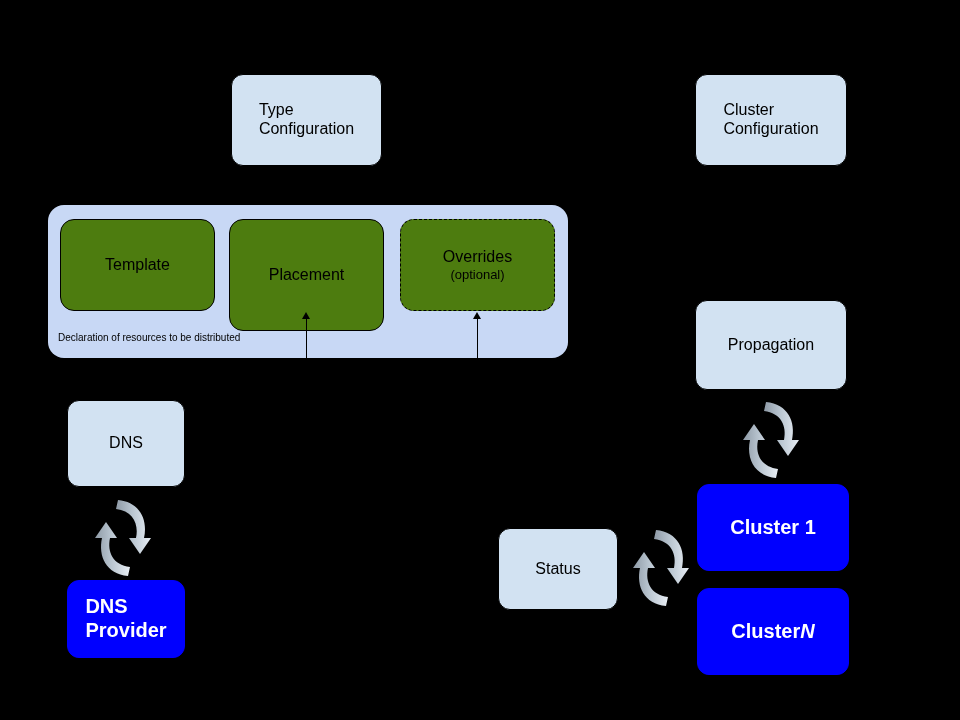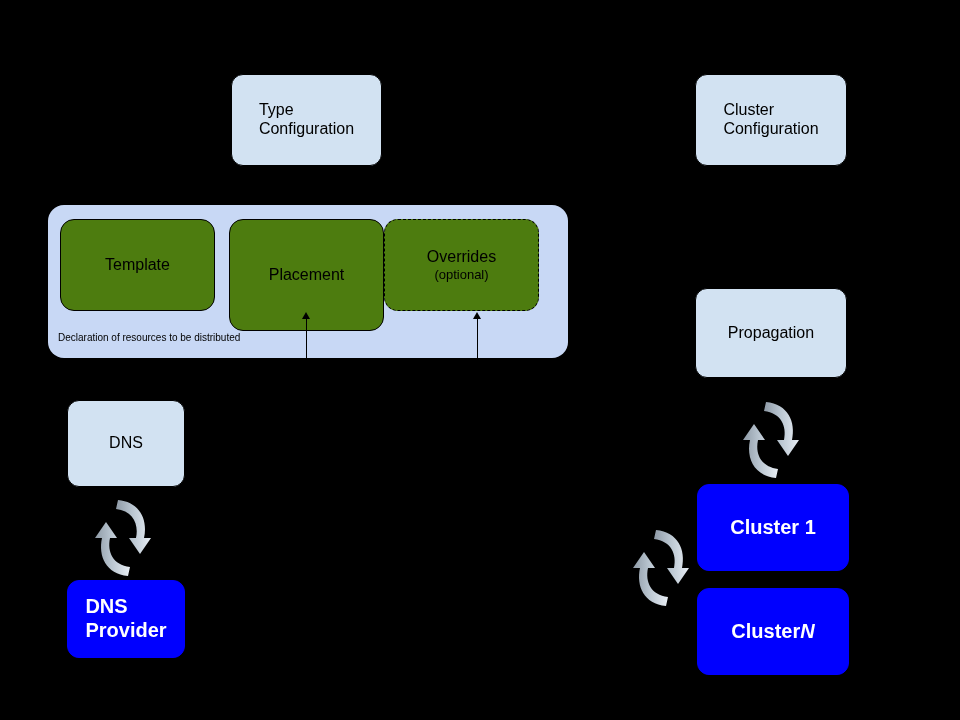--- a/index.html
+++ b/index.html
@@ -118,21 +118,21 @@
 
   <div class="vline dashed" style="left:477px; top:200px; height:17px;"></div>
   <div class="arrowhead-down" style="left:473px; top:214px;"></div>
 
   <div class="group-box" style="left:48px; top:205px; width:520px; height:153px;"></div>
 
   <div class="node inner" style="left:60px; top:219px; width:155px; height:92px;">Template</div>
 
   <div class="node inner" style="left:229px; top:219px; width:155px; height:112px;">Placement</div>
 
-  <div class="node inner dashed" style="left:384px; top:219px; width:155px; height:92px; flex-direction:column;">
+  <div class="node inner dashed" style="left:400px; top:219px; width:155px; height:92px; flex-direction:column;">
     <span>Overrides</span>
     <span class="subtext">(optional)</span>
   </div>
 
   <div class="group-caption" style="left:58px; top:332px;">Declaration of resources to be distributed</div>
 
   <div class="vline" style="left:306px; top:318px; height:40px;"></div>
   <div class="arrowhead-up" style="left:302px; top:312px;"></div>
 
   <div class="vline" style="left:477px; top:318px; height:40px;"></div>
@@ -159,35 +159,36 @@
       <path d="M30 6 C 52 8, 60 26, 56 44 L63 44 L52 60 L41 44 L48 44 C51 30, 45 17, 28 15 Z" fill="url(#gA)" transform="rotate(180 35 44)"></path>
 
       <path d="M30 6 C 52 8, 60 26, 56 44 L63 44 L52 60 L41 44 L48 44 C51 30, 45 17, 28 15 Z" fill="url(#gB)"></path>
     </svg>
   </div>
 
   <div class="node accent" style="left:67px; top:580px; width:118px; height:78px;">DNS
 Provider</div>
 
 
-  <div class="node light" style="left:695px; top:288px; width:152px; height:90px;">Propagation</div>
+  <div class="node light" style="left:695px; top:300px; width:152px; height:90px;">Propagation</div>
 
   <div class="sync-icon" style="left:736px; top:396px;">
     <svg width="70" height="88" viewBox="0 0 70 88">
       <path d="M30 6 C 52 8, 60 26, 56 44 L63 44 L52 60 L41 44 L48 44 C51 30, 45 17, 28 15 Z" fill="url(#gA)" transform="rotate(180 35 44)"></path>
       <path d="M30 6 C 52 8, 60 26, 56 44 L63 44 L52 60 L41 44 L48 44 C51 30, 45 17, 28 15 Z" fill="url(#gB)"></path>
     </svg>
   </div>
 
   <div class="node accent" style="left:697px; top:484px; width:152px; height:87px;">Cluster 1</div>
 
   <div class="node accent" style="left:697px; top:588px; width:152px; height:87px;">
     <span>Cluster </span><span class="ital">N</span>
   </div>
 
+  <div class="node light" style="left:498px; top:528px; width:120px; height:82px;">Status</div>
 
   <div class="sync-icon" style="left:626px; top:524px;">
     <svg width="70" height="88" viewBox="0 0 70 88">
       <path d="M30 6 C 52 8, 60 26, 56 44 L63 44 L52 60 L41 44 L48 44 C51 30, 45 17, 28 15 Z" fill="url(#gA)" transform="rotate(180 35 44)"></path>
       <path d="M30 6 C 52 8, 60 26, 56 44 L63 44 L52 60 L41 44 L48 44 C51 30, 45 17, 28 15 Z" fill="url(#gB)"></path>
     </svg>
   </div>
 
 </div>
 

